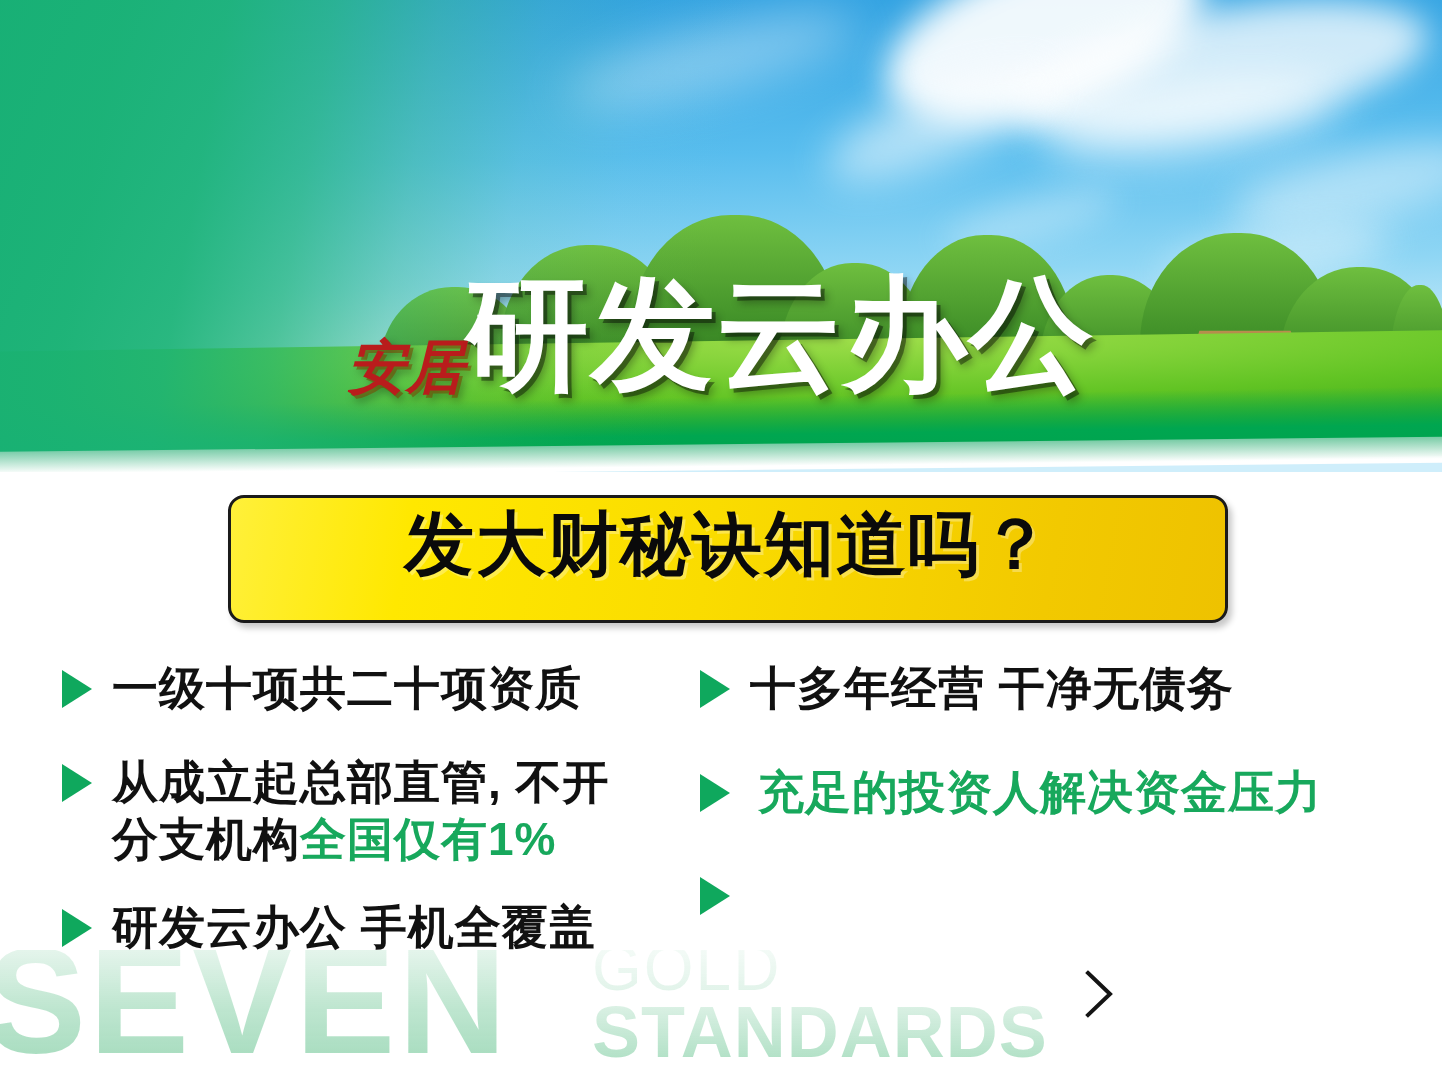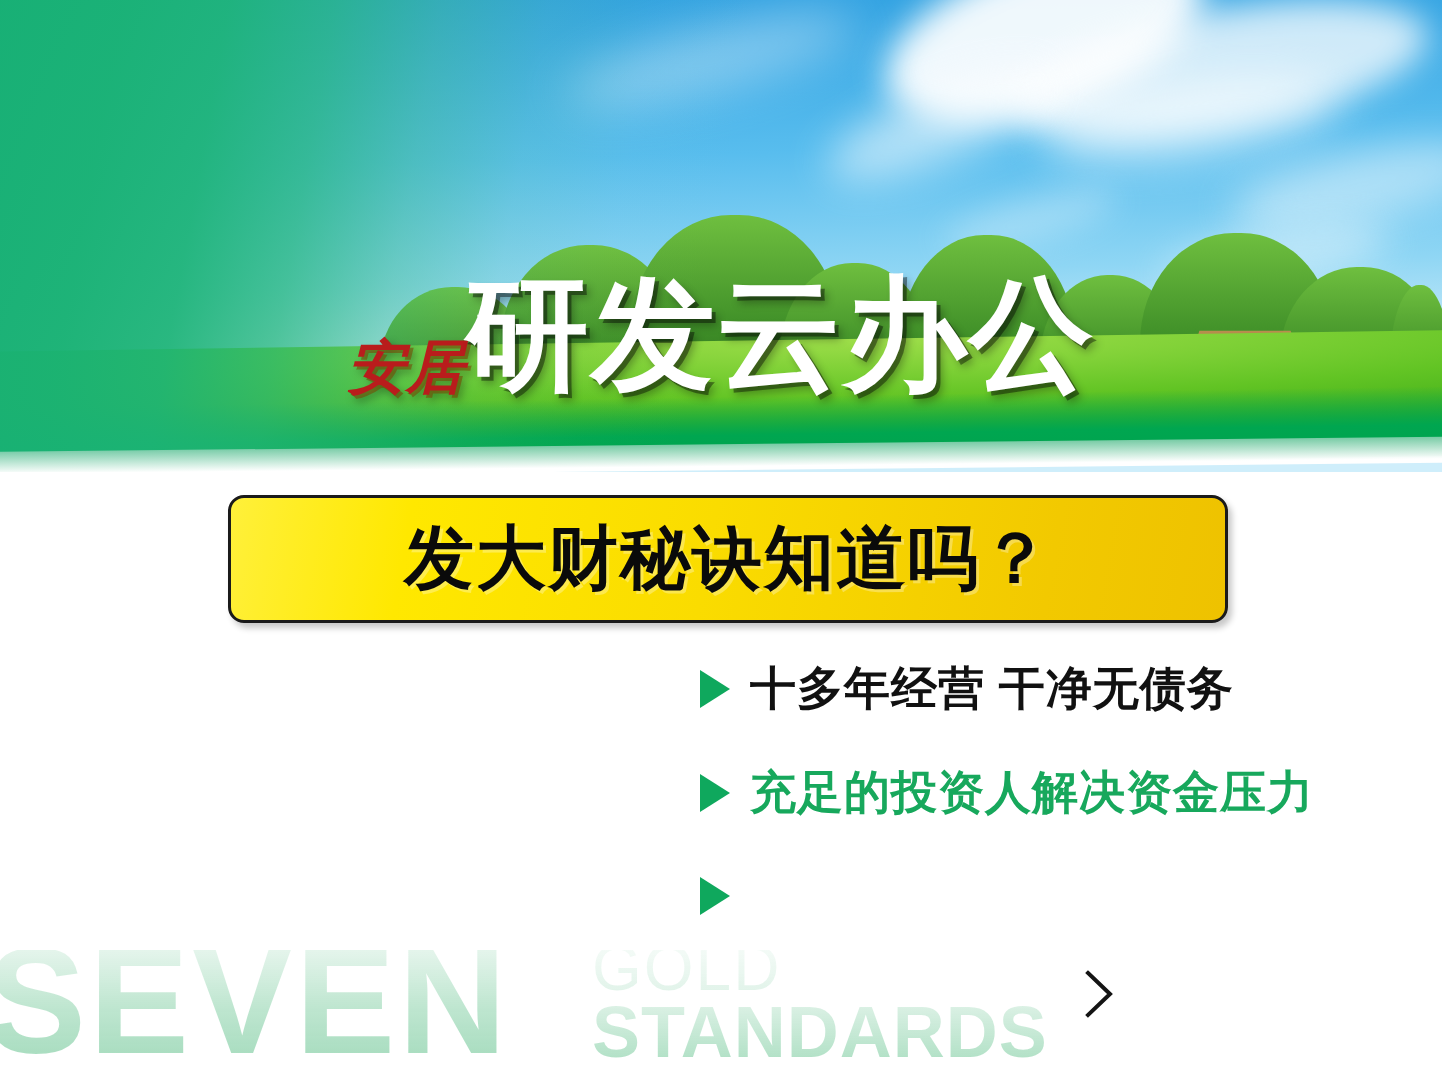--- a/index.html
+++ b/index.html
@@ -178,21 +178,21 @@
   
   .yellow-bar {
     position: absolute;
     left: 228px; top: 495px;
     width: 994px; height: 122px;
     border-radius: 16px;
     border: 3px solid #1a1a1a;
     background: linear-gradient(100deg, #fff03a 0%, #ffe800 18%, #fadc00 48%, #f2c900 82%, #eec200 100%);
     box-shadow: 4px 5px 6px rgba(0,0,0,.22);
     display: flex;
-    align-items: center;
+    align-items: flex-start;
     justify-content: center;
     z-index: 7;
   }
   .yellow-bar-text {
     font-size: 70px;
     font-weight: 700;
     color: #0a0a0a;
     letter-spacing: 2px;
     white-space: nowrap;
     text-shadow: 3px 3px 0 rgba(255,255,255,.30);
@@ -229,21 +229,21 @@
     color: #111111;
     line-height: 1.25;
     letter-spacing: 1px;
   }
   .bullet-text.green { color: #17a85c; }
   .bullet-text .hl   { color: #17a85c; }
 
   .col-left .bullet-row.r1 { margin-bottom: 36px; }
   .col-left .bullet-row.r2 { margin-bottom: 30px; }
   .col-right .bullet-row.r1 { margin-bottom: 46px; }
-  .col-right .bullet-row.r2 { margin-bottom: 46px; }
+  .col-right .bullet-row.r2 { margin-bottom: 46px; gap: 8px; }
 
   
   .watermark {
     position: absolute;
     left: 0; top: 950px;
     width: 1060px; height: 116px;
     z-index: 2;
     pointer-events: none;
     overflow: hidden;
   }
@@ -353,20 +353,38 @@
   </div>
 
   <div class="watermark">
     <div class="wm-seven">SEVEN</div>
     <div class="wm-gold">GOLD</div>
     <div class="wm-standards">STANDARDS</div>
   </div>
 
   <div class="cols">
 
+    <div class="col-left">
+
+      <div class="bullet-row r1">
+        <span class="bullet-mark"></span>
+        <span class="bullet-text">一级十项共二十项资质</span>
+      </div>
+
+      <div class="bullet-row r2">
+        <span class="bullet-mark"></span>
+        <span class="bullet-text"><span>从成立起总部直管, 不开</span><br><span>分支机构</span><span class="hl">全国仅有1%</span></span>
+      </div>
+
+      <div class="bullet-row r3">
+        <span class="bullet-mark"></span>
+        <span class="bullet-text">研发云办公  手机全覆盖</span>
+      </div>
+
+    </div>
 
     <div class="col-right">
 
       <div class="bullet-row r1">
         <span class="bullet-mark"></span>
         <span class="bullet-text">十多年经营  干净无债务</span>
       </div>
 
       <div class="bullet-row r2">
         <span class="bullet-mark"></span>

